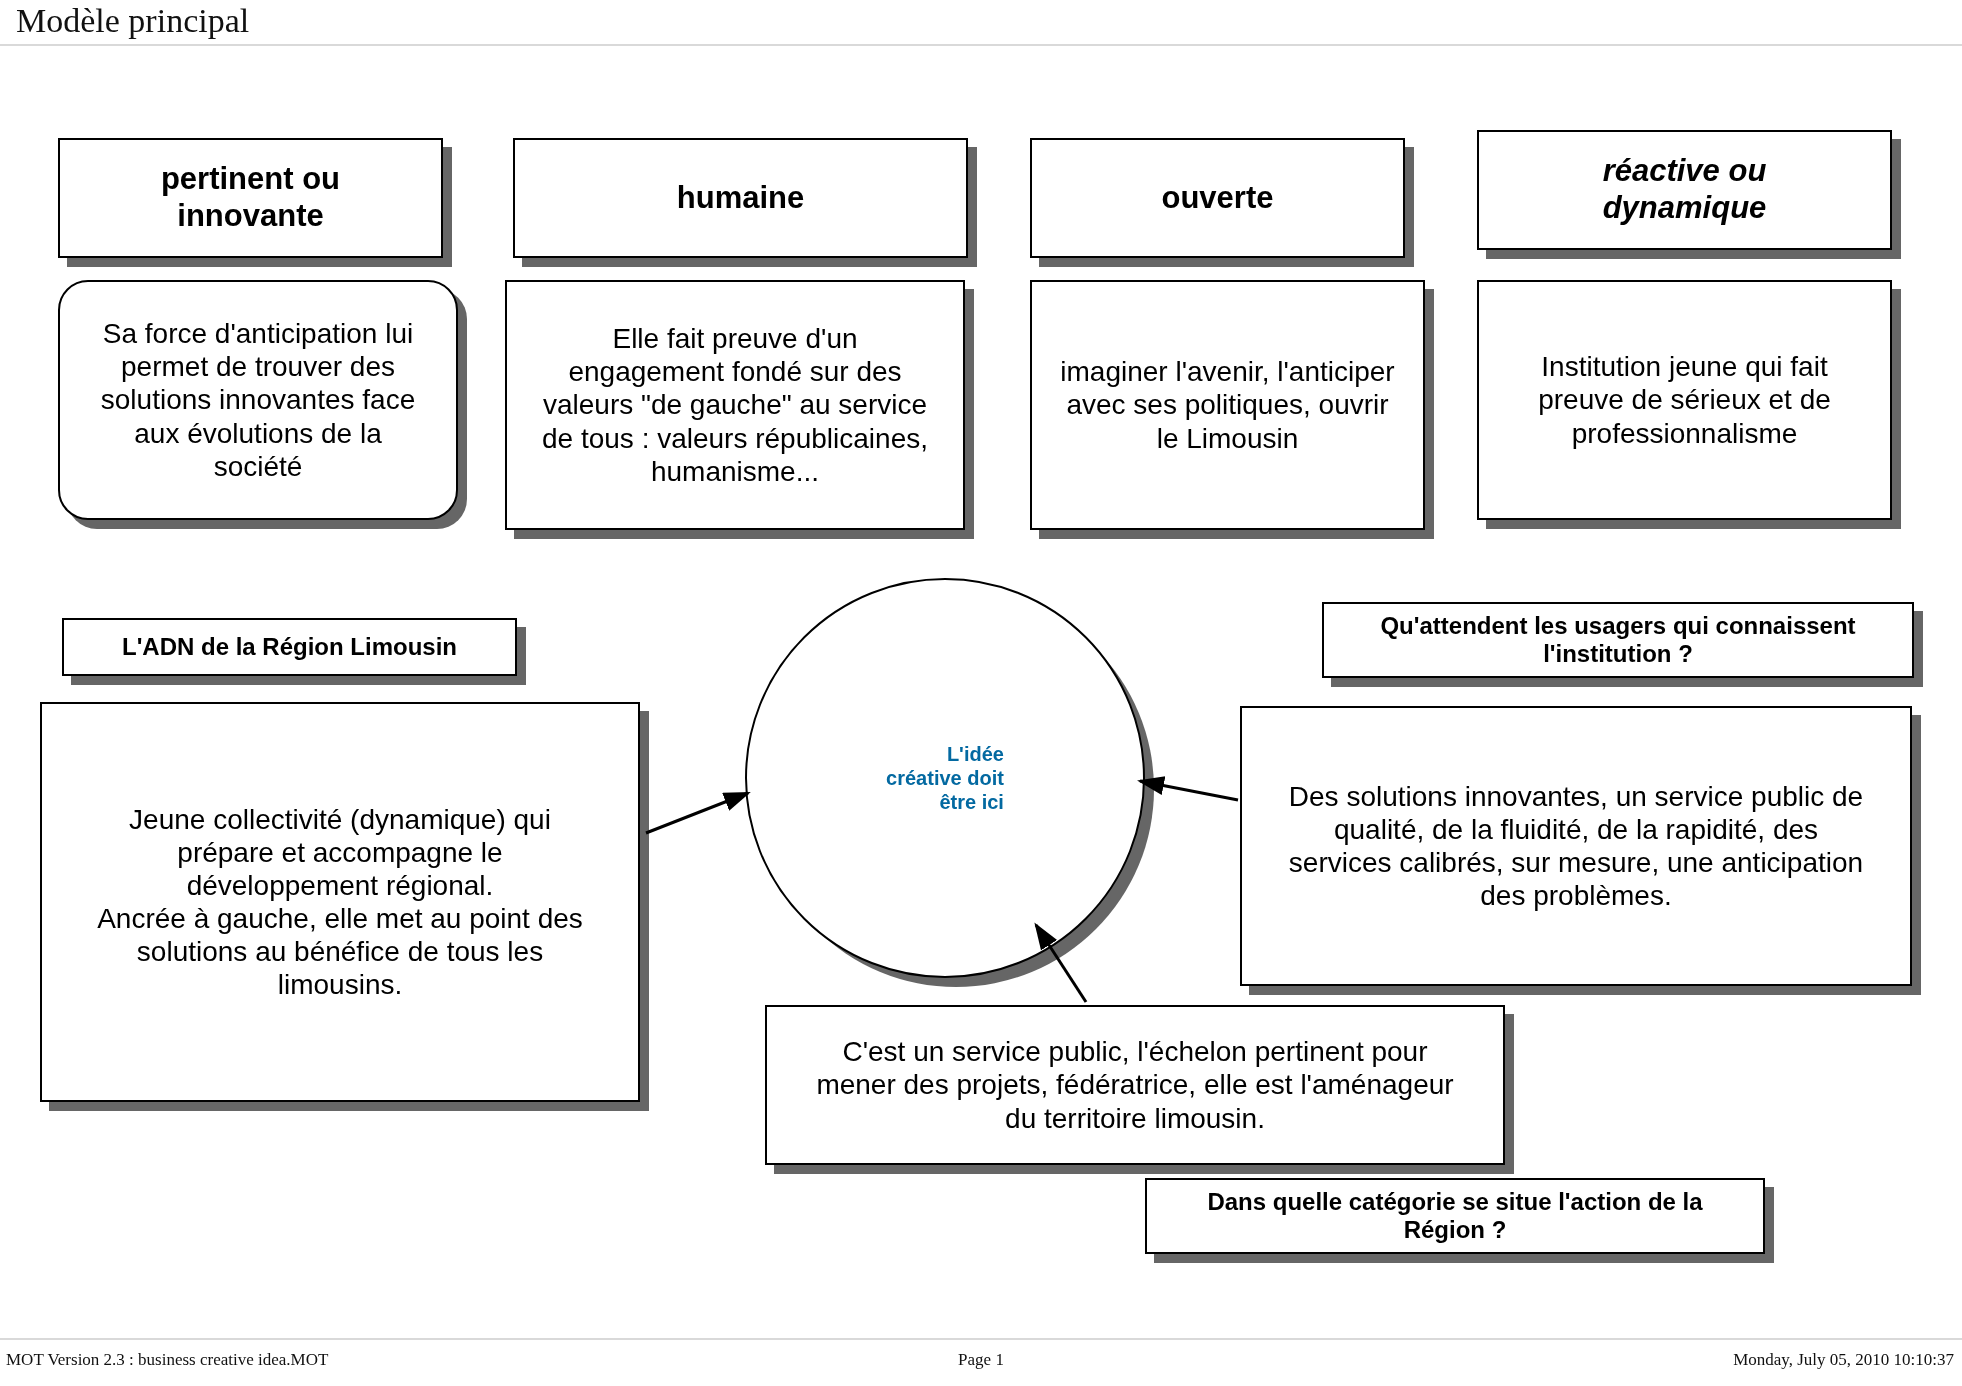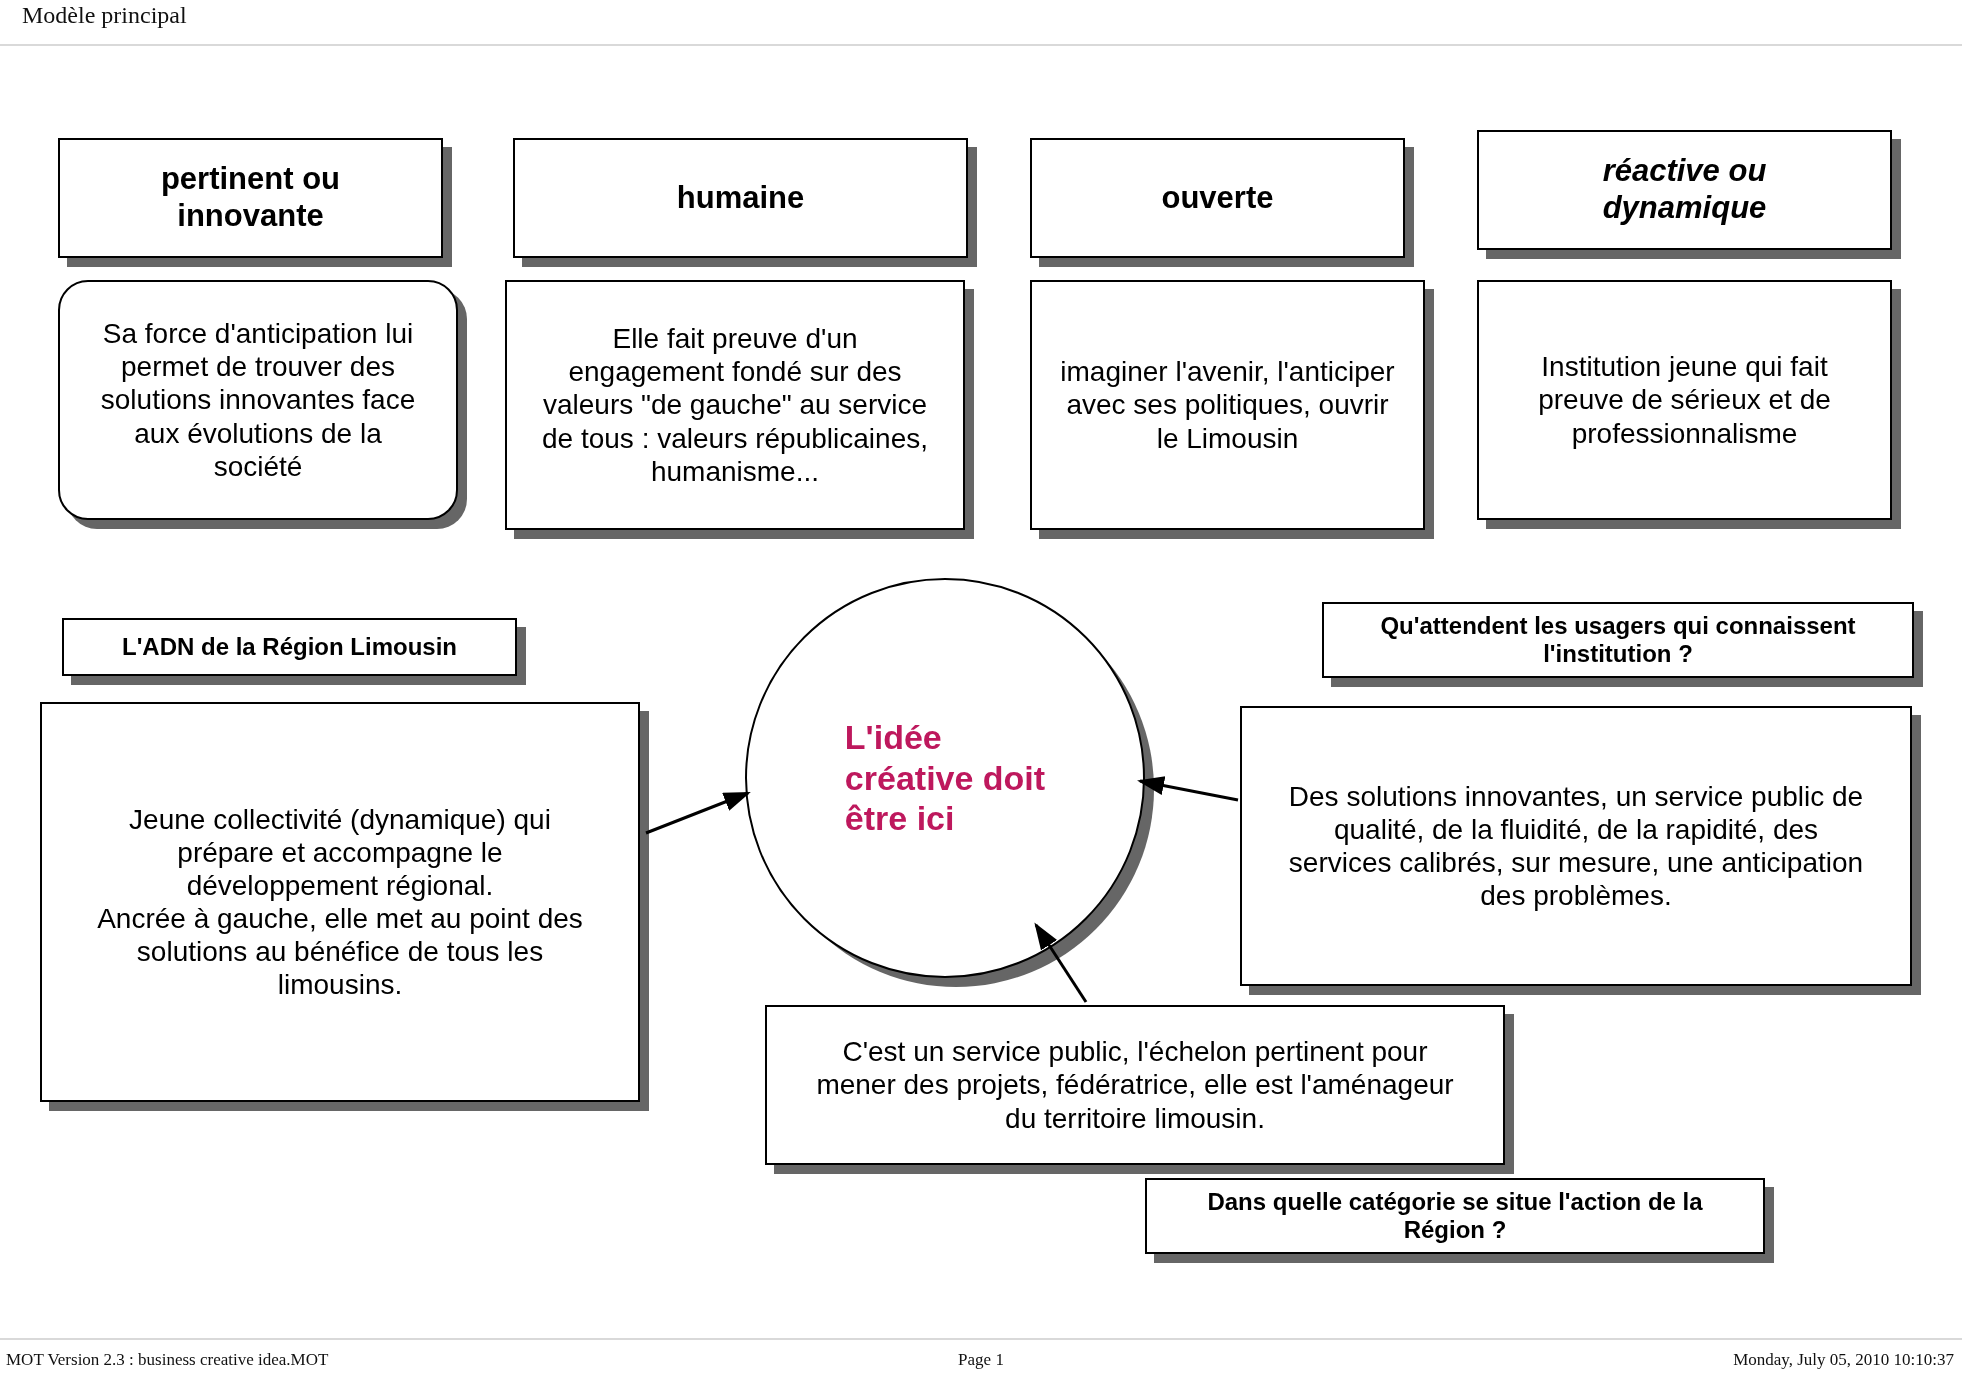--- a/index.html
+++ b/index.html
@@ -12,24 +12,24 @@
     width: 1962px;
     height: 1386px;
     background: #ffffff;
     overflow: hidden;
     font-family: "Liberation Sans", sans-serif;
   }
 
   
   #header-title {
     position: absolute;
-    left: 22px;
+    left: 16px;
     top: 2px;
     font-family: "Liberation Serif", serif;
-    font-size: 24px;
+    font-size: 34px;
     color: #111111;
     white-space: nowrap;
   }
   #header-rule {
     position: absolute;
     left: 0;
     top: 44px;
     width: 1962px;
     height: 2px;
     background: #d9d9d9;
@@ -83,24 +83,24 @@
   
   #central-circle {
     position: absolute;
     box-sizing: border-box;
     border: 2px solid #000000;
     border-radius: 50%;
     background: #ffffff;
     display: flex;
     align-items: center;
     justify-content: center;
-    text-align: left;
-    font-size: 34px;
+    text-align: right;
+    font-size: 20px;
     font-weight: bold;
-    color: #be185d;
+    color: #0369a1;
     box-shadow: 11px 11px 0 -2px #666666;
     line-height: 1.2;
   }
   #central-circle .txt { white-space: pre-line; }
 
   
   #arrow-layer {
     position: absolute;
     left: 0;
     top: 0;

